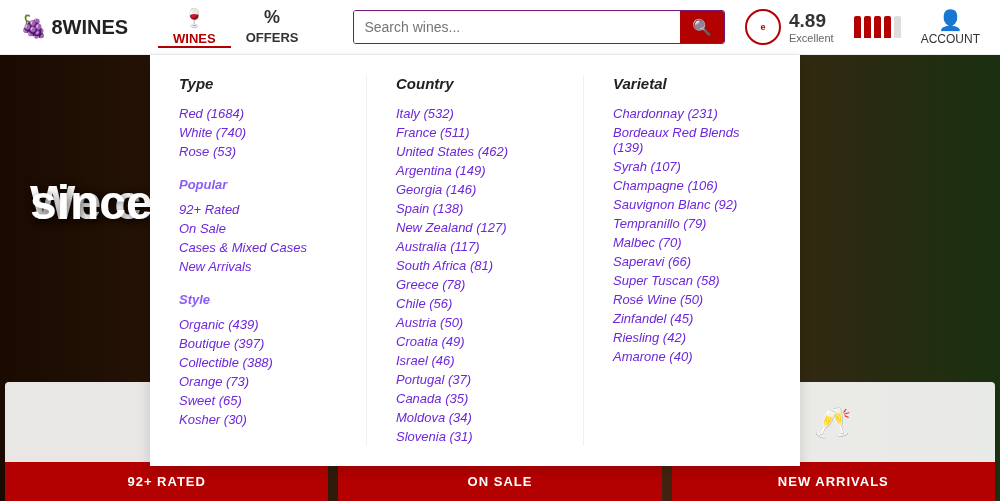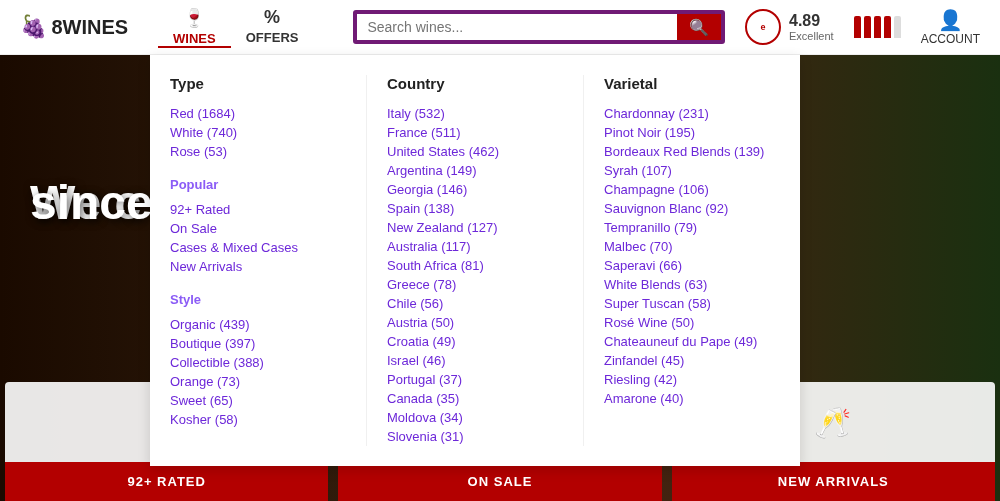--- a/index.html
+++ b/index.html
@@ -48,21 +48,21 @@
     }
     .nav-item.active {
       color: #b30000;
       border-bottom: 2px solid #b30000;
     }
     .nav-icon { font-size: 18px; margin-bottom: 2px; }
     .search-bar {
       flex: 1;
       display: flex;
       align-items: center;
-      border: 4px solid #701a75;
+      border: 1px solid #701a75;
       border-radius: 3px;
       overflow: hidden;
       height: 34px;
       margin: 0 20px;
     }
     .search-bar input {
       flex: 1;
       border: none;
       outline: none;
       padding: 0 10px;
@@ -93,43 +93,44 @@
       height: 36px;
       border: 2px solid #b30000;
       border-radius: 50%;
       display: flex;
       align-items: center;
       justify-content: center;
       font-size: 9px;
       font-weight: bold;
       color: #b30000;
     }
-    .rating-text { font-size: 16px; font-weight: bold; }
+    .rating-text { font-size: 19px; font-weight: bold; }
     .rating-sub { font-size: 11px; color: #666; }
     .bottles { display: flex; gap: 3px; align-items: flex-end; }
     .bottle { width: 7px; height: 22px; background: #b30000; border-radius: 2px 2px 0 0; }
     .bottle-empty { background: #ddd; }
     .account-btn { display: flex; flex-direction: column; align-items: center; font-size: 12px; cursor: pointer; }
     .account-icon { font-size: 20px; }
     .dropdown-menu {
       position: absolute;
       top: 55px;
       left: 150px;
       width: 650px;
       background: #fff;
       z-index: 200;
       padding: 20px 0;
       box-shadow: 0 4px 12px rgba(0,0,0,0.15);
       display: flex;
       gap: 0;
     }
     .dropdown-col {
       flex: 1;
-      padding: 0 20px;
+      padding: 0 29px;
       border-right: 1px solid #f0f0f0;
+      font-style: italic;
     }
     .dropdown-col:last-child { border-right: none; }
     .col-heading {
       font-size: 15px;
       font-weight: bold;
       color: #222;
       margin-bottom: 12px;
     }
     .col-section { margin-bottom: 16px; }
     .section-heading {
@@ -292,21 +293,21 @@
       <a class="menu-link">Cases &amp; Mixed Cases</a>
       <a class="menu-link">New Arrivals</a>
     </div>
     <div class="col-section">
       <div class="section-heading">Style</div>
       <a class="menu-link">Organic (439)</a>
       <a class="menu-link">Boutique (397)</a>
       <a class="menu-link">Collectible (388)</a>
       <a class="menu-link">Orange (73)</a>
       <a class="menu-link">Sweet (65)</a>
-      <a class="menu-link">Kosher (58)</a>
+      <a class="menu-link">Kosher (30)</a>
     </div>
   </div>
 
   <div class="dropdown-col">
     <div class="col-heading">Country</div>
     <a class="menu-link">Italy (532)</a>
     <a class="menu-link">France (511)</a>
     <a class="menu-link">United States (462)</a>
     <a class="menu-link">Argentina (149)</a>
     <a class="menu-link">Georgia (146)</a>
@@ -321,32 +322,29 @@
     <a class="menu-link">Israel (46)</a>
     <a class="menu-link">Portugal (37)</a>
     <a class="menu-link">Canada (35)</a>
     <a class="menu-link">Moldova (34)</a>
     <a class="menu-link">Slovenia (31)</a>
   </div>
 
   <div class="dropdown-col">
     <div class="col-heading">Varietal</div>
     <a class="menu-link">Chardonnay (231)</a>
-    <a class="menu-link">Pinot Noir (195)</a>
     <a class="menu-link">Bordeaux Red Blends (139)</a>
     <a class="menu-link">Syrah (107)</a>
     <a class="menu-link">Champagne (106)</a>
     <a class="menu-link">Sauvignon Blanc (92)</a>
     <a class="menu-link">Tempranillo (79)</a>
     <a class="menu-link">Malbec (70)</a>
     <a class="menu-link">Saperavi (66)</a>
-    <a class="menu-link">White Blends (63)</a>
     <a class="menu-link">Super Tuscan (58)</a>
     <a class="menu-link">Rosé Wine (50)</a>
-    <a class="menu-link">Chateauneuf du Pape (49)</a>
     <a class="menu-link">Zinfandel (45)</a>
     <a class="menu-link">Riesling (42)</a>
     <a class="menu-link">Amarone (40)</a>
   </div>
 </div>
 
 <div class="bottom-cards">
   <div class="bottom-card">
     <div class="card-upper">
       <span class="wine-icon">🍾</span>

